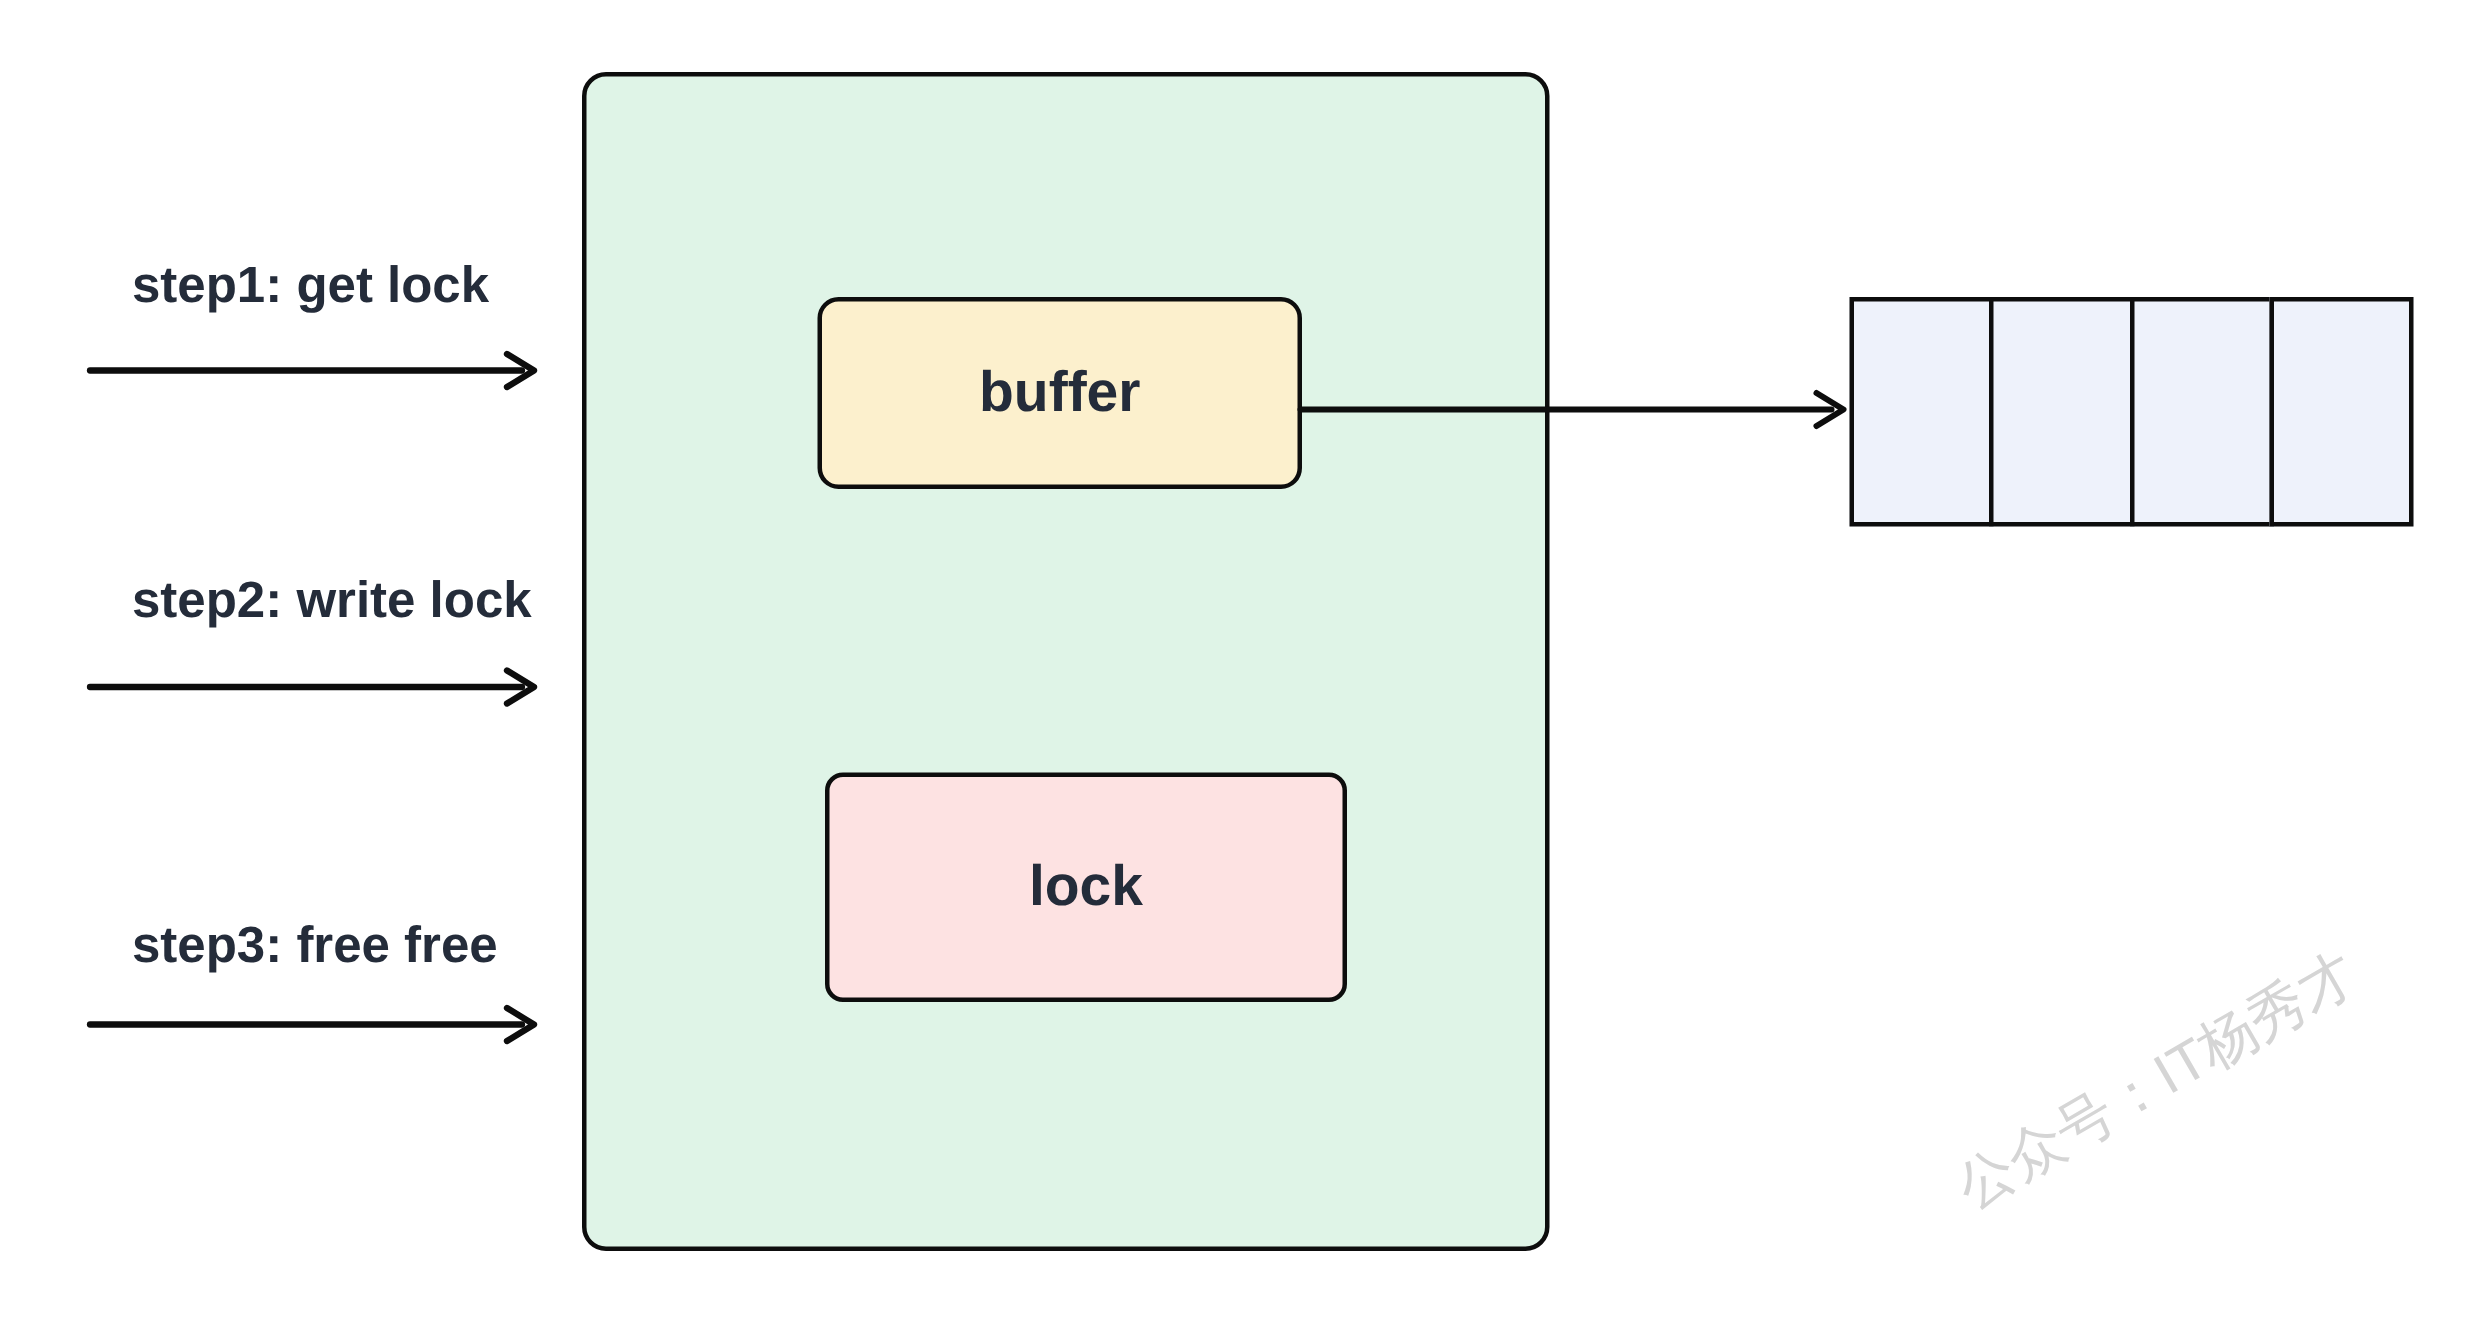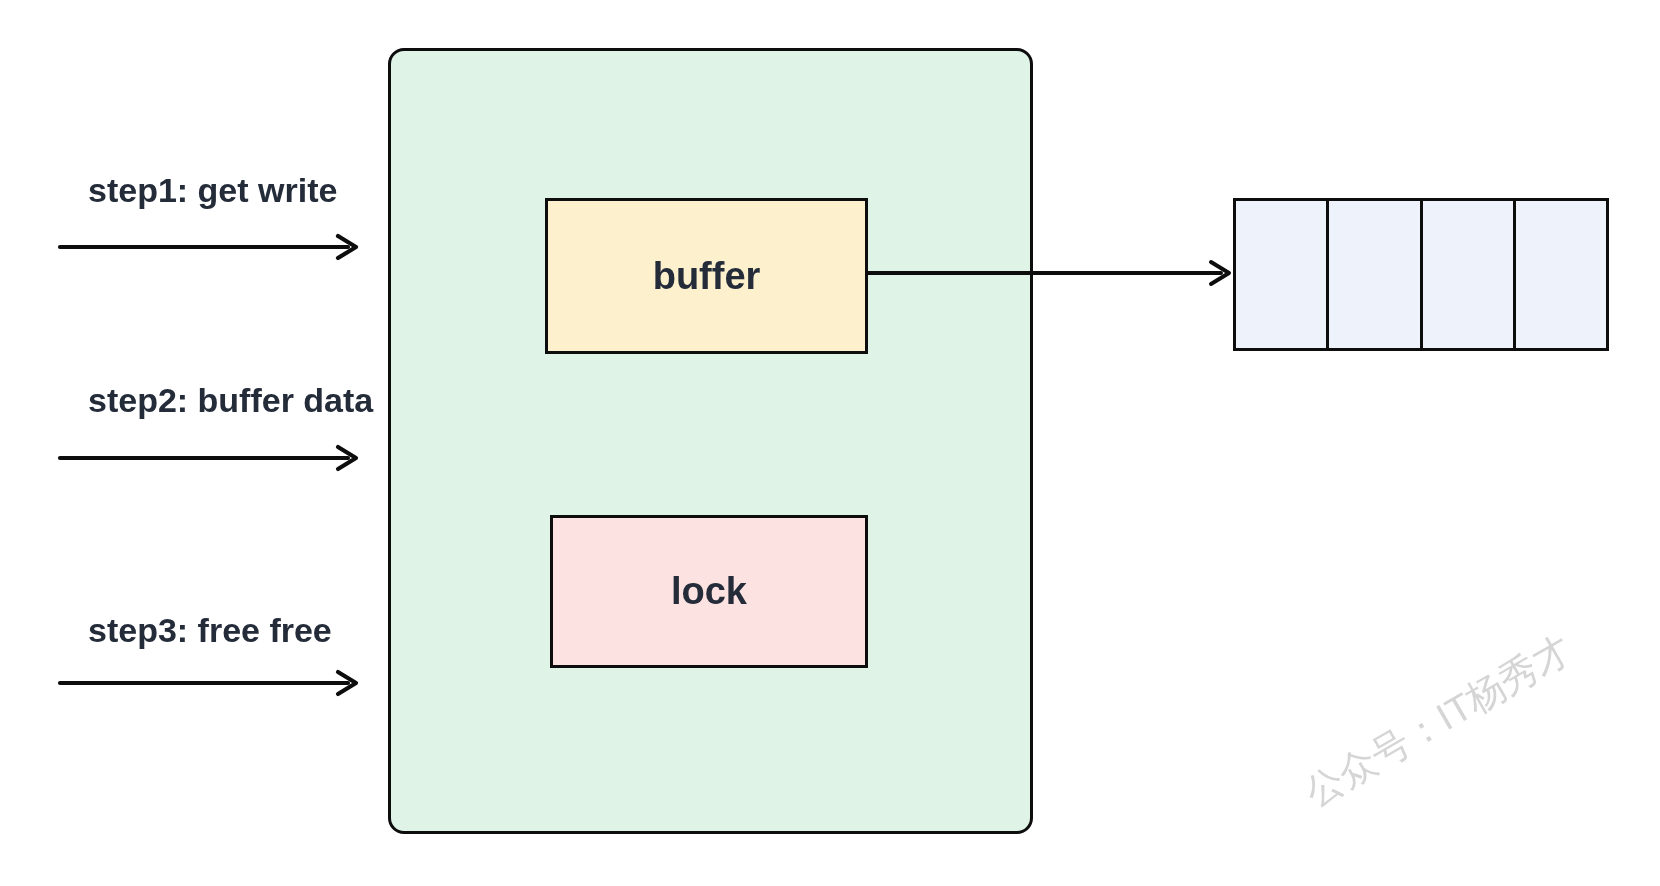--- a/index.html
+++ b/index.html
@@ -71,29 +71,31 @@
     align-items: center;
     justify-content: center;
     font-size: 38px;
     font-weight: bold;
     color: var(--text);
   }
   .inner-box.buffer {
     left: 545px;
     top: 198px;
     width: 323px;
-    height: 156px;
+    height: 128px;
     background: var(--buffer-fill);
+    border-radius: 14px;
   }
   .inner-box.lock {
     left: 550px;
     top: 515px;
-    width: 318px;
+    width: 348px;
     height: 153px;
     background: var(--lock-fill);
+    border-radius: 12px;
   }
 
   
   .cell-array {
     position: absolute;
     left: 1233px;
     top: 198px;
     width: 376px;
     height: 153px;
     display: flex;
@@ -120,22 +122,22 @@
     transform: rotate(-30deg);
     transform-origin: center center;
     user-select: none;
   }
 </style>
 </head>
 <body>
 
 <div class="canvas">
 
-  <div class="step-label s1">step1: get write</div>
-  <div class="step-label s2">step2: buffer data</div>
+  <div class="step-label s1">step1: get lock</div>
+  <div class="step-label s2">step2: write lock</div>
   <div class="step-label s3">step3: free free</div>
 
   <svg class="arrow a1" width="310" height="40" viewBox="0 0 310 40" aria-hidden="true">
     <line x1="4" y1="20" x2="292" y2="20" stroke="currentColor" stroke-width="4.2" stroke-linecap="round"></line>
     <polyline points="282,9 300,20 282,31" fill="none" stroke="currentColor" stroke-width="4.2" stroke-linecap="round" stroke-linejoin="round"></polyline>
   </svg>
   <svg class="arrow a2" width="310" height="40" viewBox="0 0 310 40" aria-hidden="true">
     <line x1="4" y1="20" x2="292" y2="20" stroke="currentColor" stroke-width="4.2" stroke-linecap="round"></line>
     <polyline points="282,9 300,20 282,31" fill="none" stroke="currentColor" stroke-width="4.2" stroke-linecap="round" stroke-linejoin="round"></polyline>
   </svg>

